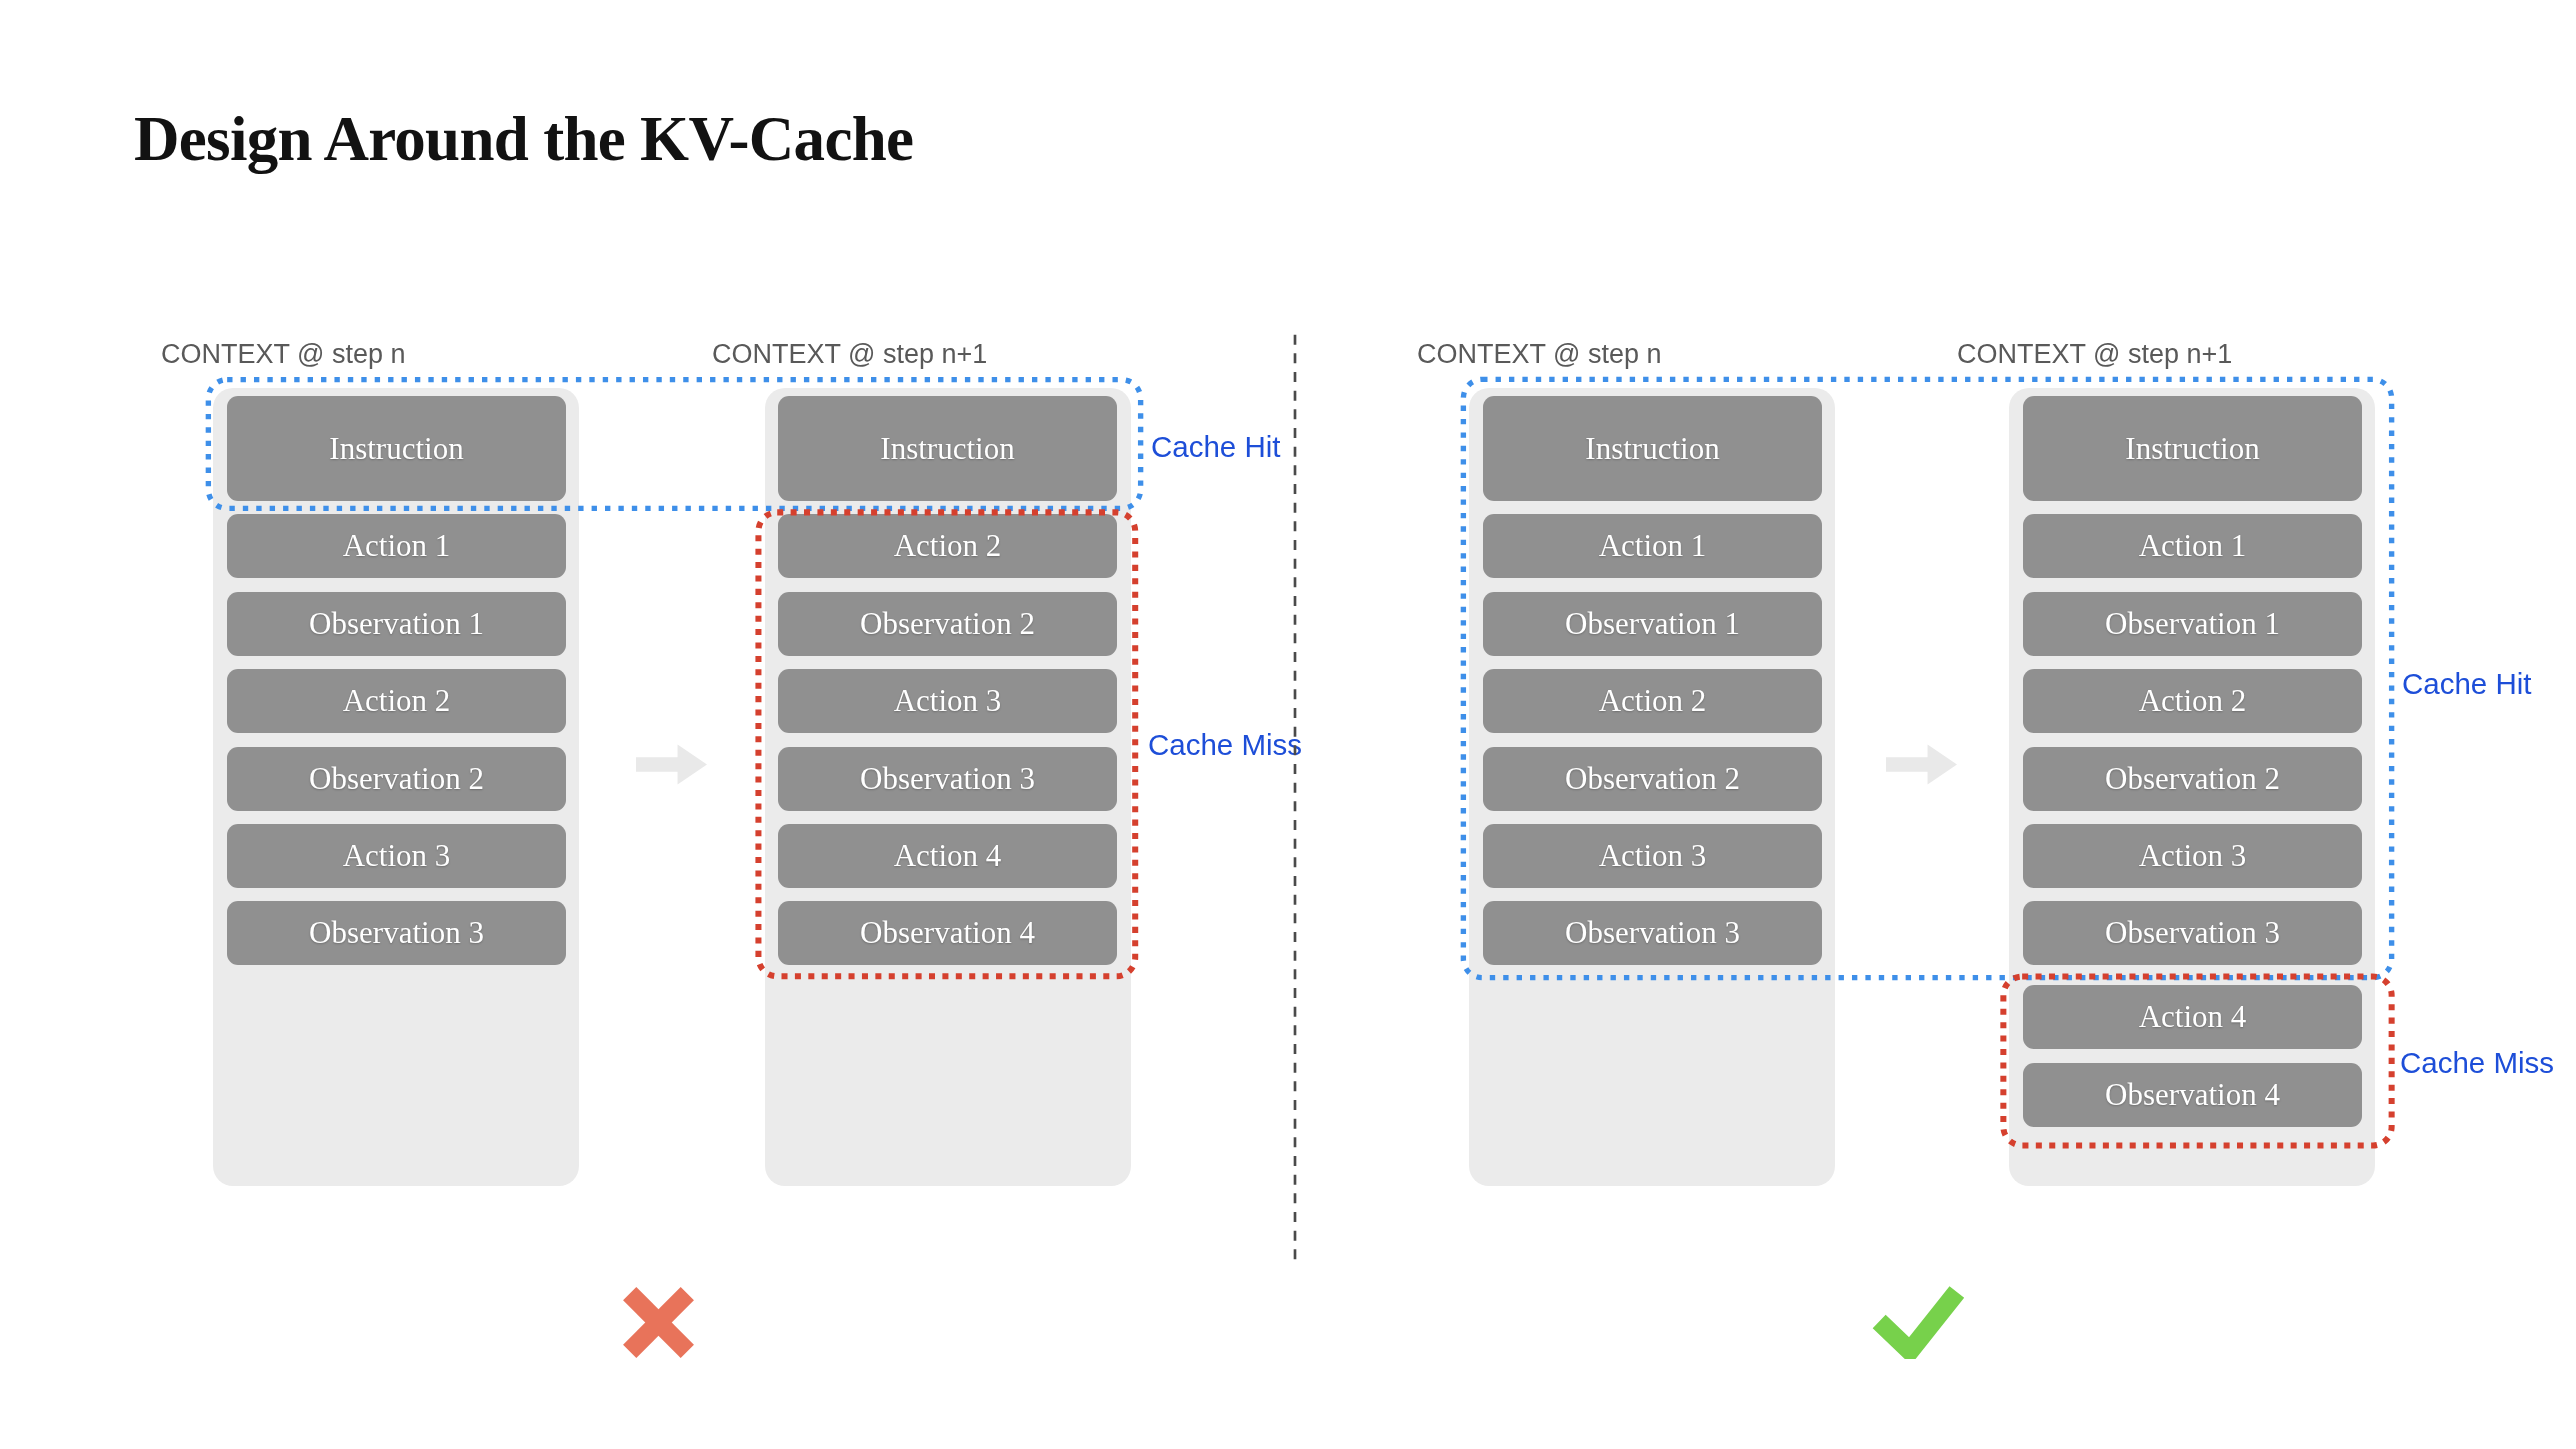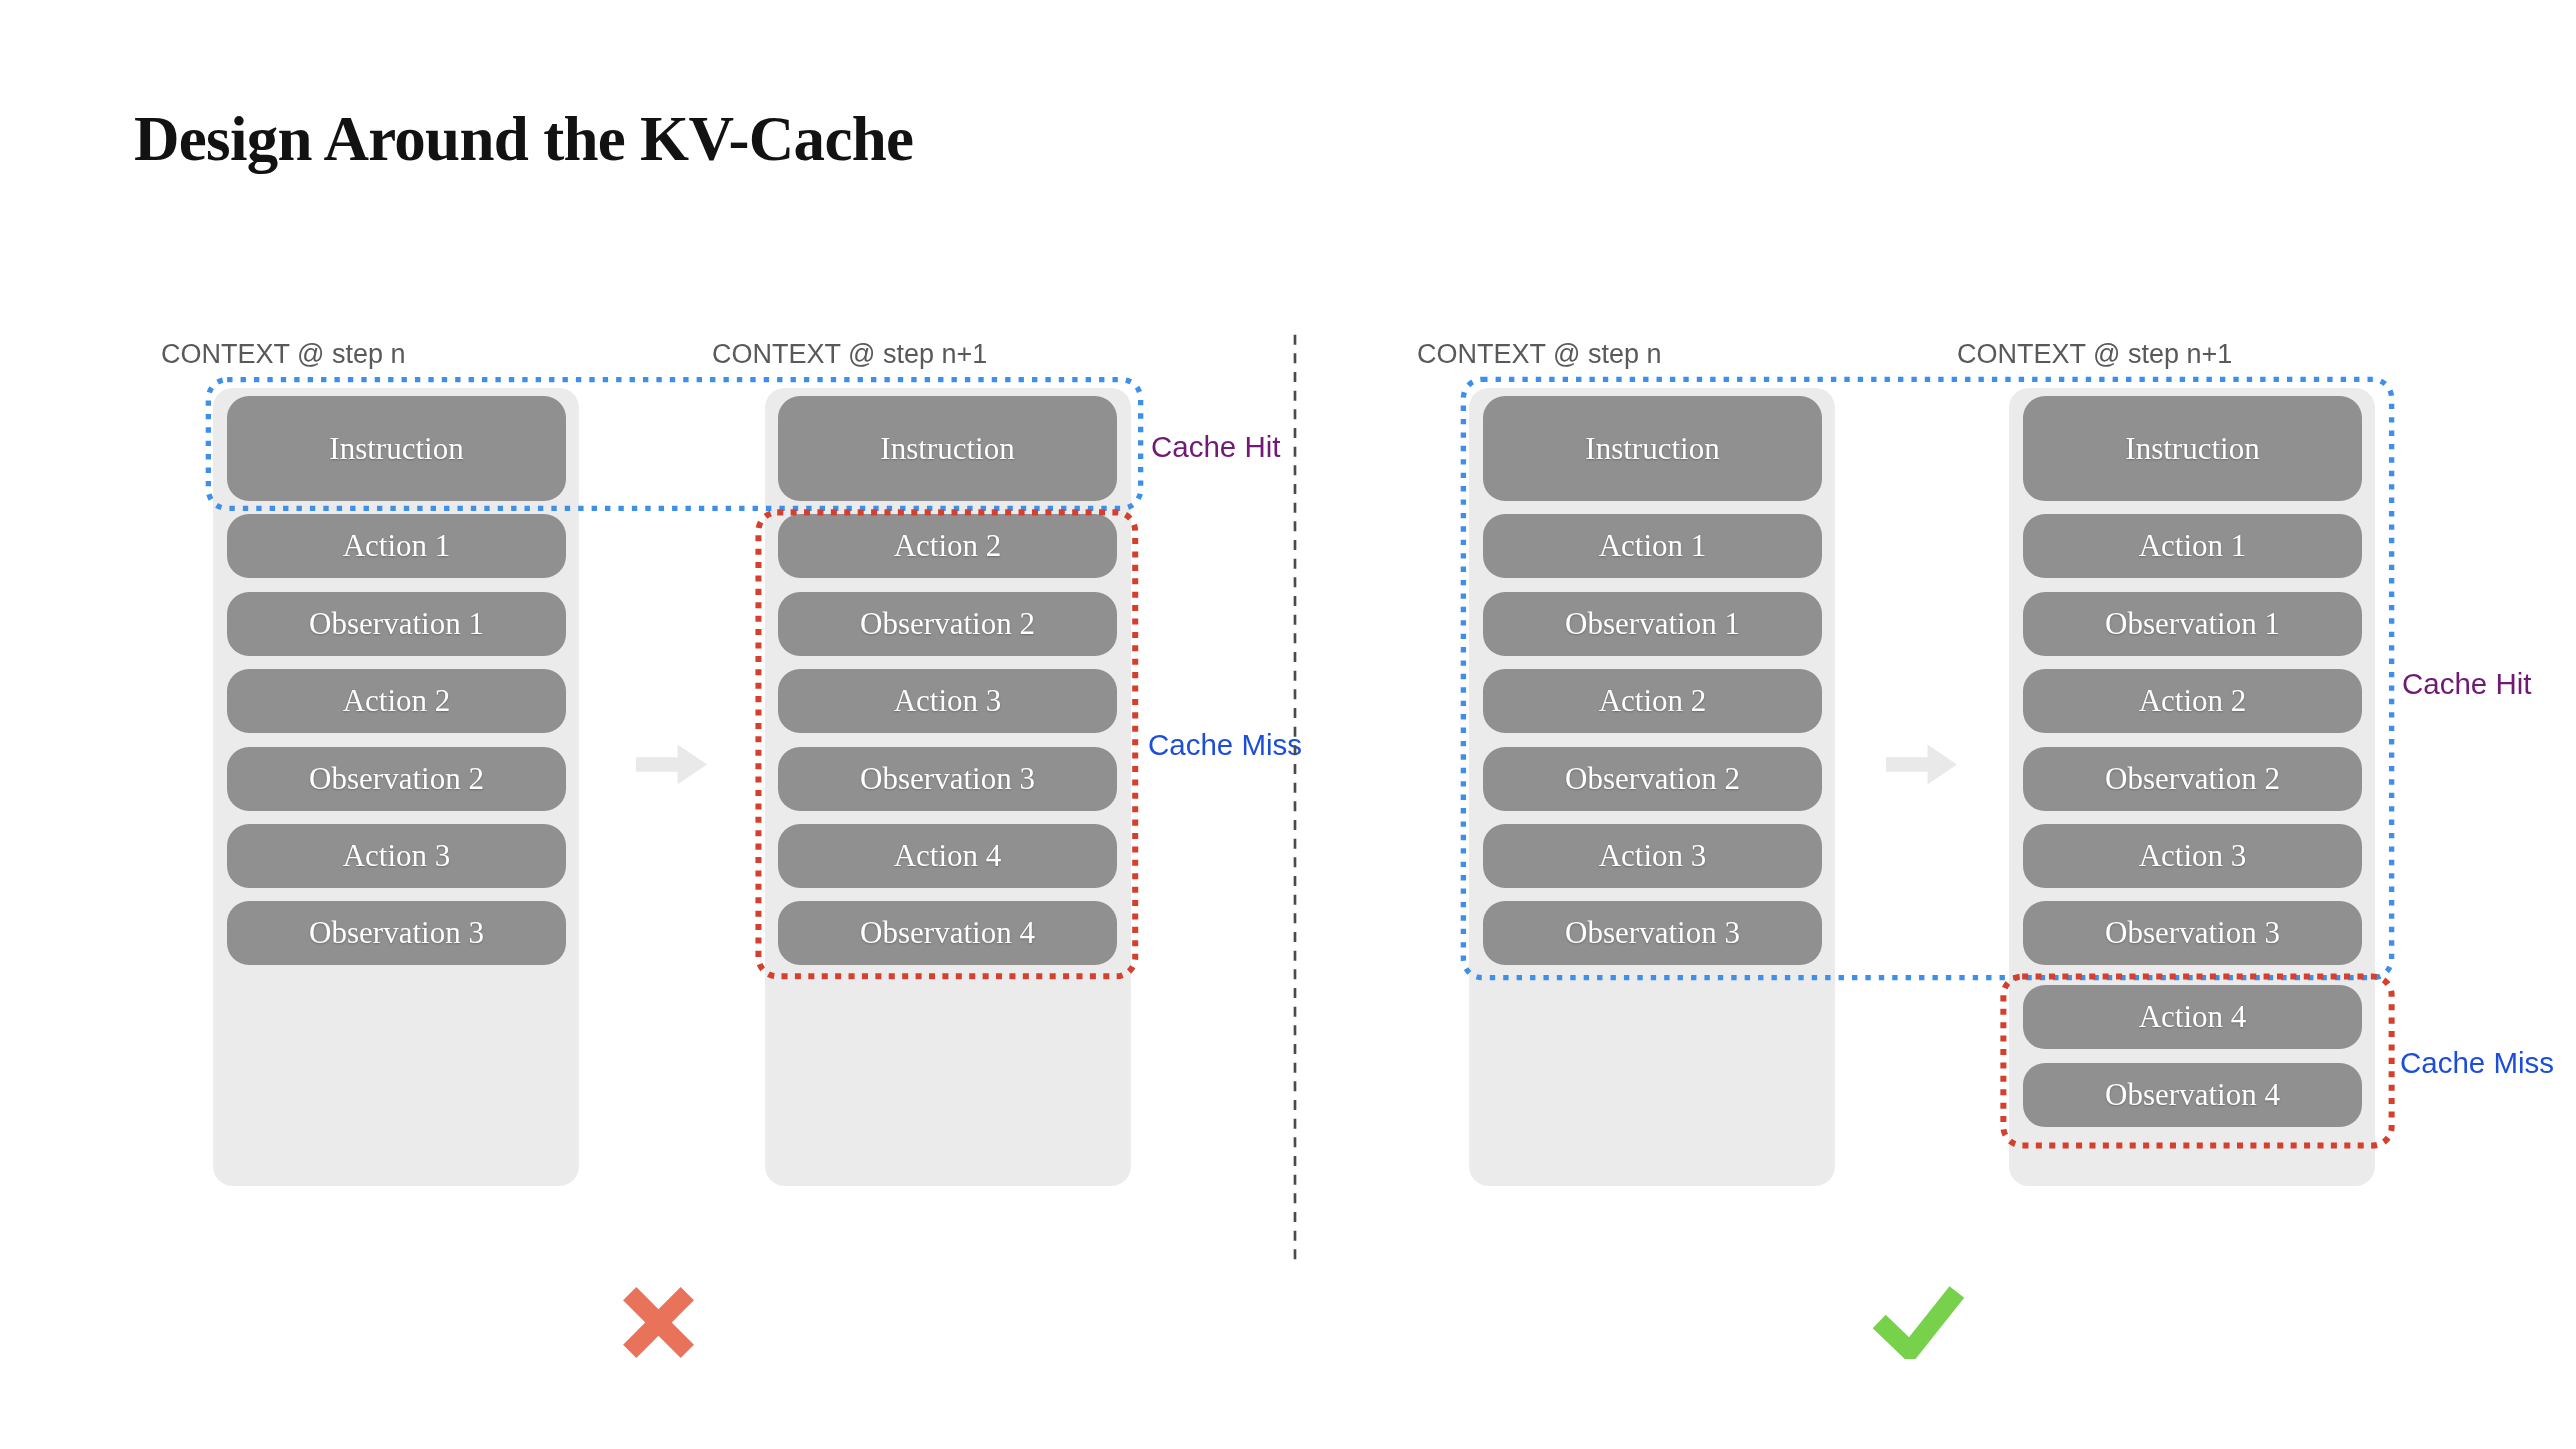--- a/index.html
+++ b/index.html
@@ -63,21 +63,21 @@
     flex-direction: column;
     gap: 13.4px;
   }
   #lc1 { left: 227px; }
   #lc2 { left: 778px; }
   #rc1 { left: 1483px; }
   #rc2 { left: 2023px; }
 
   .ctx-box {
     height: 64px;
-    border-radius: 22px;
+    border-radius: 11px;
     background: #909090;
     color: #ffffff;
     font-family: "Liberation Serif", serif;
     font-size: 31px;
     display: flex;
     align-items: center;
     justify-content: center;
     text-shadow: 0 1.3px 2px rgba(0,0,0,0.25);
     flex: none;
     text-align: right;
@@ -101,21 +101,21 @@
   #cross { position: absolute; left: 621px;  top: 1285px; }
   #check { position: absolute; left: 1871px; top: 1284px; }
 
   
   .cache-label {
     position: absolute;
     font-size: 29.5px;
     white-space: nowrap;
     line-height: 1.1;
   }
-  .cache-label.hit  { color: #701a75; }
+  .cache-label.hit  { color: #1d4ed8; }
   .cache-label.miss { color: #1d4ed8; }
   #chl { left: 1151px; top: 431px; }
   #cml { left: 1148px; top: 729px; }
   #chr { left: 2402px; top: 668px; }
   #cmr { left: 2400px; top: 1047px; }
 </style>
 </head>
 <body>
 
 <div id="canvas">

